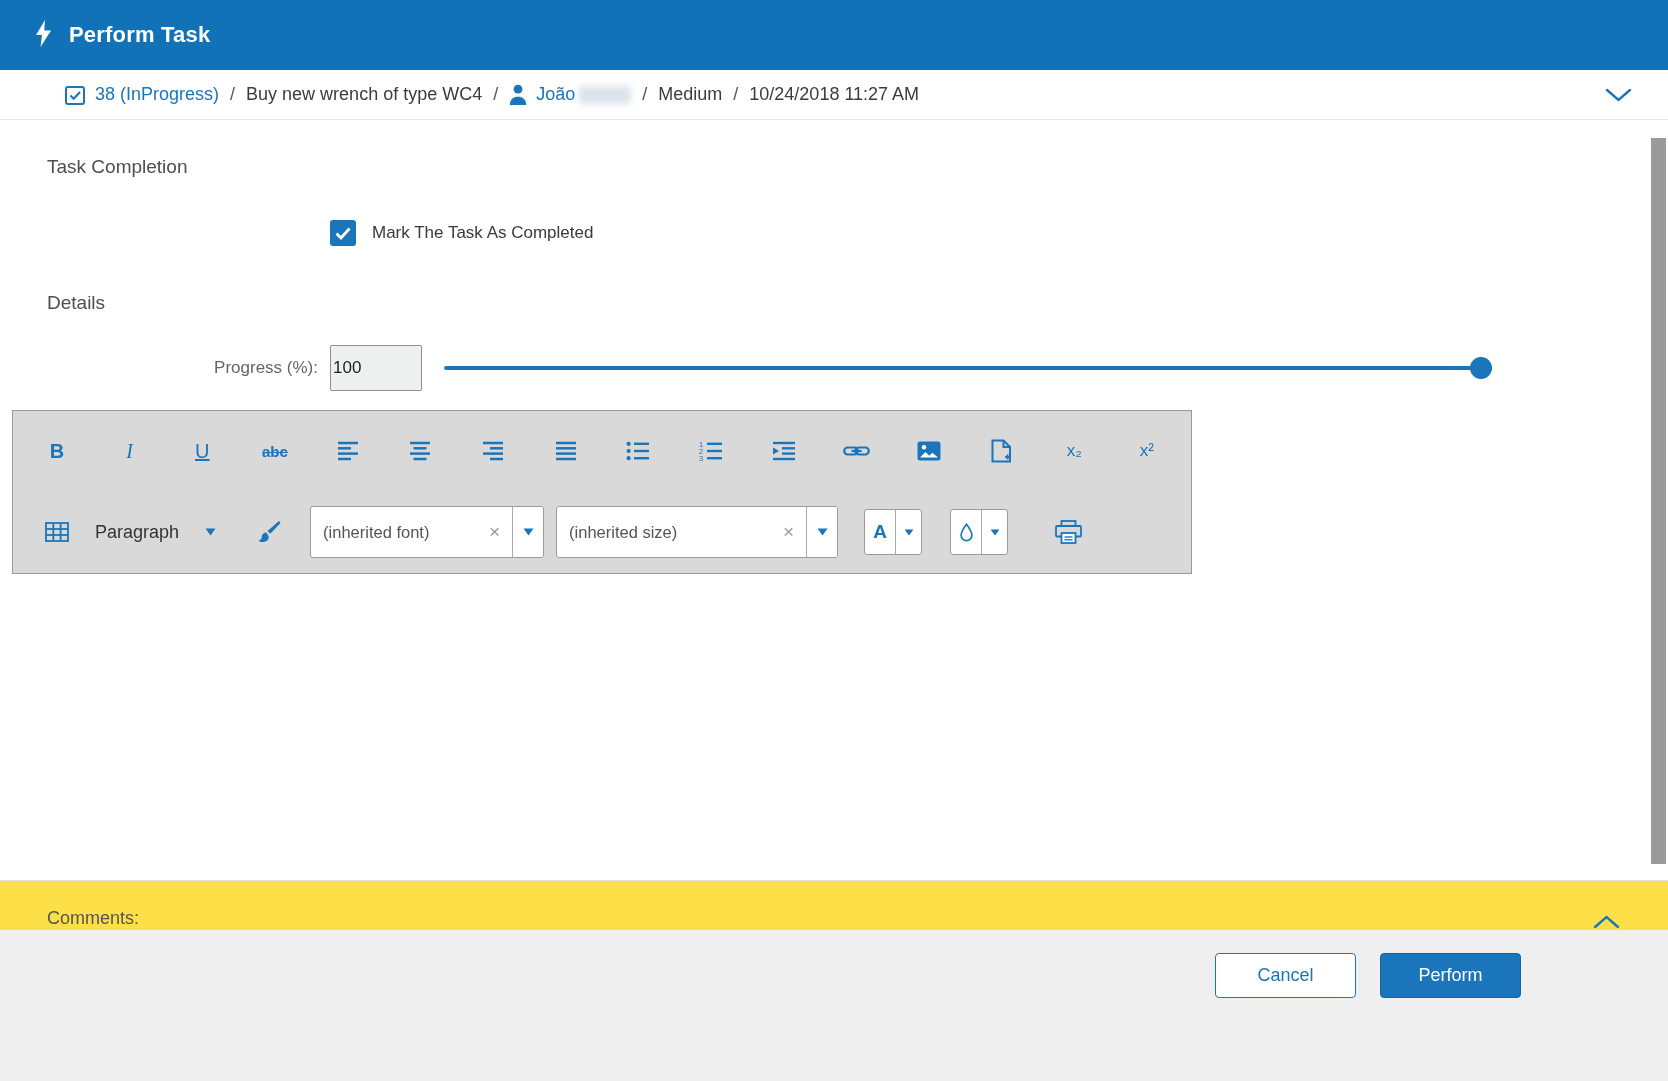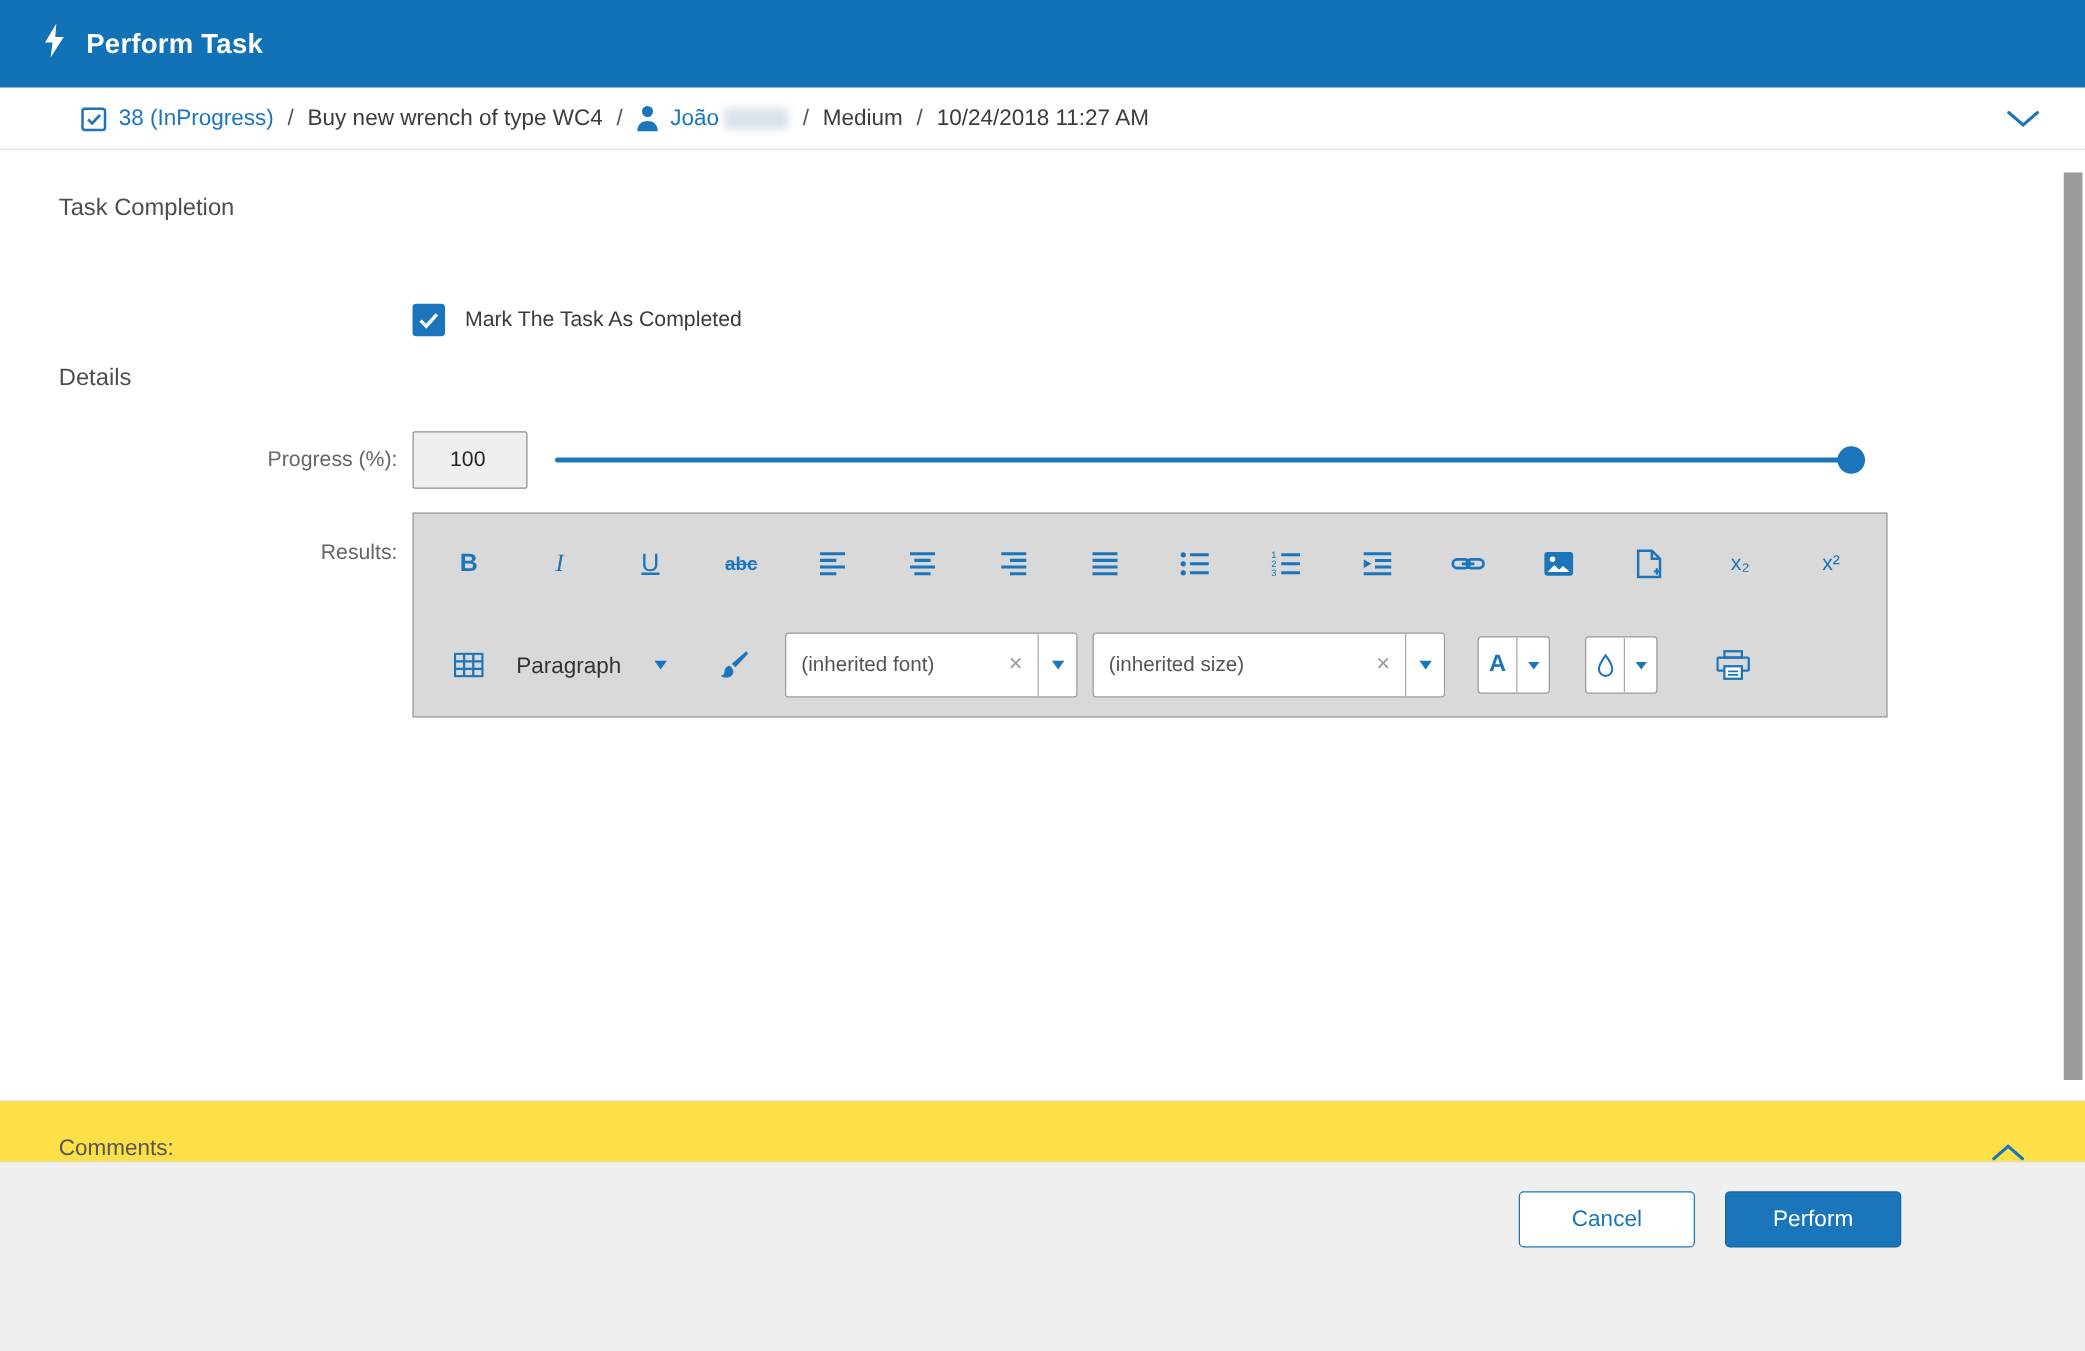--- a/index.html
+++ b/index.html
@@ -17,29 +17,29 @@
   .bc-icon { display: flex; align-items: center; margin-right: 9px; }
   .redact { display: inline-block; width: 52px; height: 18px; margin-left: 4px; background: rgba(140,165,190,.30); filter: blur(3px); border-radius: 3px; }
   .bc-chevron { margin-left: auto; display: flex; align-items: center; cursor: pointer; }
 
   
   .content { position: relative; height: 760px; background: #fff; }
   .section-title { position: absolute; left: 47px; font-size: 19px; color: #4e4e4e; }
   #tc-title { top: 36px; }
   #details-title { top: 172px; }
 
-  .checkbox-row { position: absolute; left: 330px; top: 100px; display: flex; align-items: center; gap: 16px; margin-top: 23px; }
+  .checkbox-row { position: absolute; left: 330px; top: 100px; display: flex; align-items: center; gap: 16px; }
   .checkbox { width: 26px; height: 26px; background: #1b75bb; border-radius: 3px; display: flex; align-items: center; justify-content: center; cursor: pointer; }
   .checkbox-label { font-size: 17px; color: #3a3a3a; }
 
   .form-row { position: absolute; left: 0; width: 100%; display: flex; }
   .row-label { width: 318px; flex-shrink: 0; text-align: right; color: #666; font-size: 17px; }
 
   .progress-row { top: 225px; align-items: center; }
-  .progress-input { margin-left: 12px; width: 92px; height: 46px; background: #eef0f0; border: 1px solid #8f8f8f; font-family: "Liberation Sans", sans-serif; font-size: 17px; color: #222; padding-left: 29px; border-radius: 2px; }
+  .progress-input { margin-left: 12px; width: 92px; height: 46px; background: #eef0f0; border: 1px solid #8f8f8f; font-family: "Liberation Sans", sans-serif; font-size: 17px; color: #222; padding-left: 2px; border-radius: 2px; }
   .slider { flex: 1; margin: 0 176px 0 22px; position: relative; height: 22px; cursor: pointer; }
   .slider-track { position: absolute; top: 9px; left: 0; right: 0; height: 4px; background: #1b75bb; border-radius: 2px; }
   .slider-handle { position: absolute; right: 0; top: 0; width: 22px; height: 22px; border-radius: 50%; background: #1b75bb; cursor: grab; }
 
   .results-row { top: 290px; align-items: flex-start; }
   .results-row .row-label { padding-top: 22px; }
 
   
   .editor { margin-left: 12px; width: 1180px; border: 1px solid #9a9a9a; background: #d9d9d9; }
   .tb-row { display: flex; align-items: center; padding: 0 24px; }
@@ -147,21 +147,20 @@
   <div class="form-row progress-row">
     <span class="row-label">Progress (%):</span>
     <input class="progress-input" type="text" value="100" style="">
     <span class="slider">
       <span class="slider-track"></span>
       <span class="slider-handle"></span>
     </span>
   </div>
 
   <div class="form-row results-row">
-    <span class="row-label">Results:</span>
 
     <div class="editor">
 
       <div class="tb-row tb-row1">
         <span class="tb-btn g-bold">B</span>
         <span class="tb-btn g-italic">I</span>
         <span class="tb-btn g-underline">U</span>
         <span class="tb-btn g-strike">abc</span>
         <span class="tb-btn">
           <svg width="22" height="20" viewBox="0 0 22 20">

